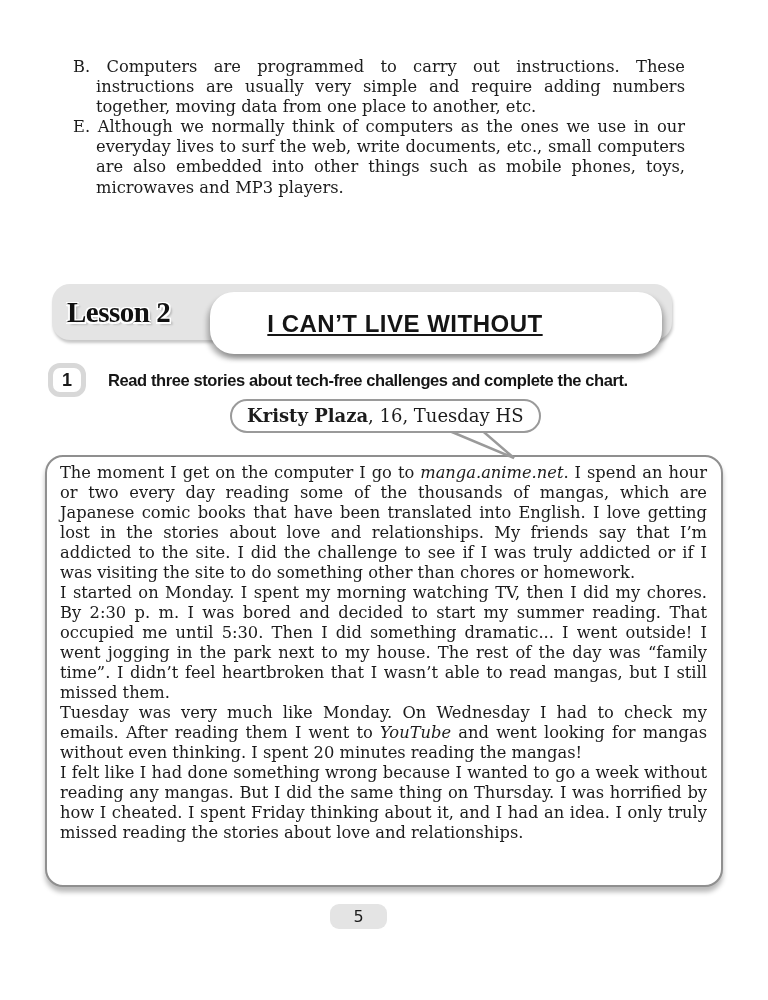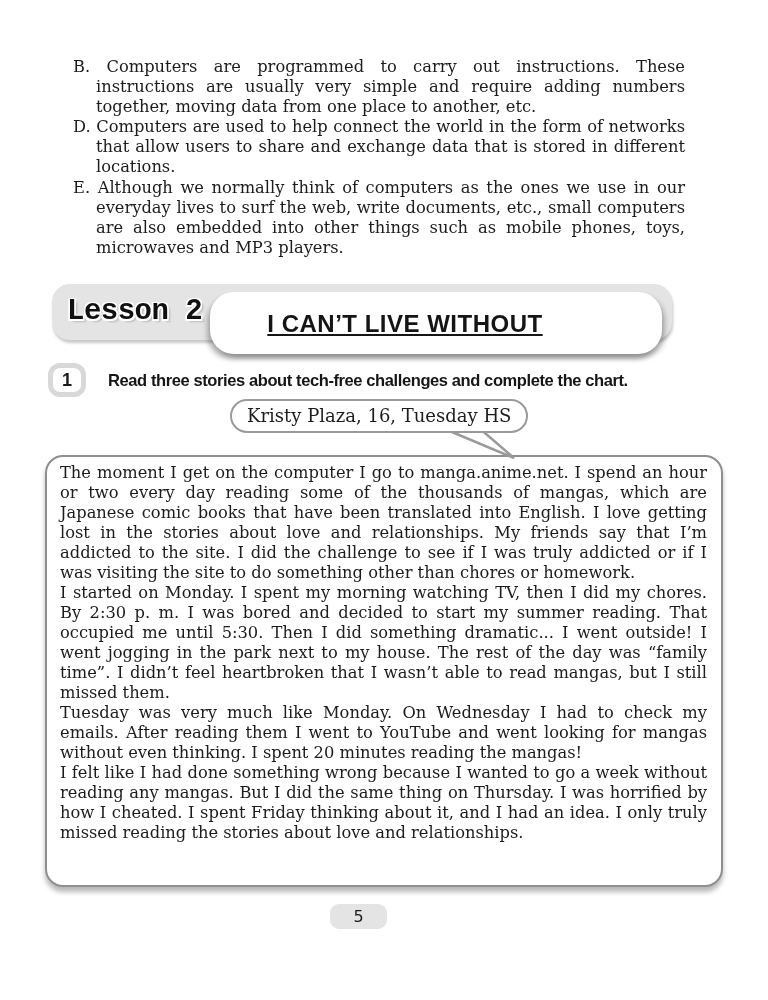--- a/index.html
+++ b/index.html
@@ -12,62 +12,61 @@
   .intro-item .item-label { font-weight:normal; }
 
   
   .banner-gray { position:absolute; left:52px; top:284px; width:620px; height:56px;
                  background:#e4e4e4; border-radius:18px;
                  box-shadow:1px 3px 3px rgba(0,0,0,.22); }
   .banner-white { position:absolute; left:210px; top:292px; width:452px; height:62px;
                   background:#ffffff; border-radius:24px;
                   box-shadow:-3px 5px 5px rgba(0,0,0,.25), 3px 4px 5px rgba(0,0,0,.25); }
   .lesson-label { position:absolute; left:67px; top:284px; height:48px; line-height:56px;
-                  font-family:Liberation Mono, monospace; font-weight:bold; font-size:29px; color:#111;
+                  font-family:Liberation Serif, serif; font-weight:bold; font-size:29px; color:#111;
                   text-shadow:-1.5px -1.5px 0 #fff, 1.5px -1.5px 0 #fff, -1.5px 1.5px 0 #fff, 1.5px 1.5px 0 #fff, 3px 3px 2px rgba(0,0,0,.18);
                   letter-spacing:-0.5px; }
   .lesson-title { position:absolute; left:210px; top:292px; width:390px; height:62px; line-height:64px;
                   text-align:center; font-family:"Liberation Sans", sans-serif; font-weight:bold;
                   font-size:24px; letter-spacing:0.5px; color:#151515;text-decoration:underline; }
 
   
   .exercise-badge { position:absolute; left:48px; top:363px; width:38px; height:34px;
                     background:#fff; border:5px solid #d8d8d8; border-radius:12px;
                     font-family:"Liberation Sans", sans-serif; font-weight:bold; font-size:18px;
                     text-align:center; line-height:25px; color:#1a1a1a; }
   .exercise-instruction { position:absolute; left:108px; top:366px; width:600px;
                           font-family:"Liberation Sans", sans-serif; font-weight:bold;
                           font-size:16.5px; letter-spacing:-0.4px; line-height:29px; color:#161616; }
 
   
   .speaker-bubble { position:absolute; left:230px; top:399px; height:34px;
                     background:#fff; border:2.5px solid #9a9a9a; border-radius:17px;
                     padding:0 15px; line-height:29px; font-size:18px; z-index:3; white-space:nowrap; }
-  .speaker-name { font-weight:normal; }
+  .speaker-name { font-weight:bold; }
   .bubble-tail { position:absolute; left:428px; top:422px; width:100px; height:42px; z-index:2; }
 
   
   .story-box { position:absolute; left:45px; top:455px; width:678px; height:432px;
                background:#fff; border:2.5px solid #8f8f8f; border-radius:18px;
                box-shadow:0 5px 5px rgba(0,0,0,.28);
                padding:6px 14px 0 13px; z-index:1; overflow:hidden; }
   .story-box p { font-size:16.3px; line-height:20px; text-align:justify; }
-  .italic { }
+  .italic { font-style:italic; }
 
   
   .page-number-pill { position:absolute; left:330px; top:904px; width:57px; height:25px;
                       background:#e4e4e4; border-radius:9px; text-align:center; line-height:25px;
                       font-family:"DejaVu Sans", sans-serif; font-size:16px; color:#1a1a1a; }
 </style>
 </head>
 <body>
 
 <div class="intro-list">
   <div class="intro-item"><span class="item-label">B.</span>&nbsp;<span>Computers are programmed to carry out instructions. These instructions are usually very simple and require adding numbers together, moving data from one place to another, etc.</span></div>
-  <div class="intro-item"><span class="item-label">D.</span>&nbsp;<span>Computers are used to help connect the world in the form of networks that allow users to share and exchange data that is stored in different locations.</span></div>
   <div class="intro-item"><span class="item-label">E.</span>&nbsp;<span>Although we normally think of computers as the ones we use in our everyday lives to surf the web, write documents, etc., small computers are also embedded into other things such as mobile phones, toys, microwaves and MP3 players.</span></div>
 </div>
 
 <div class="banner-gray"></div>
 <div class="banner-white"></div>
 <div class="lesson-label">Lesson 2</div>
 <div class="lesson-title">I CAN’T LIVE WITHOUT</div>
 
 <div class="exercise-badge">1</div>
 <div class="exercise-instruction">Read three stories about tech-free challenges and complete the chart.</div>

